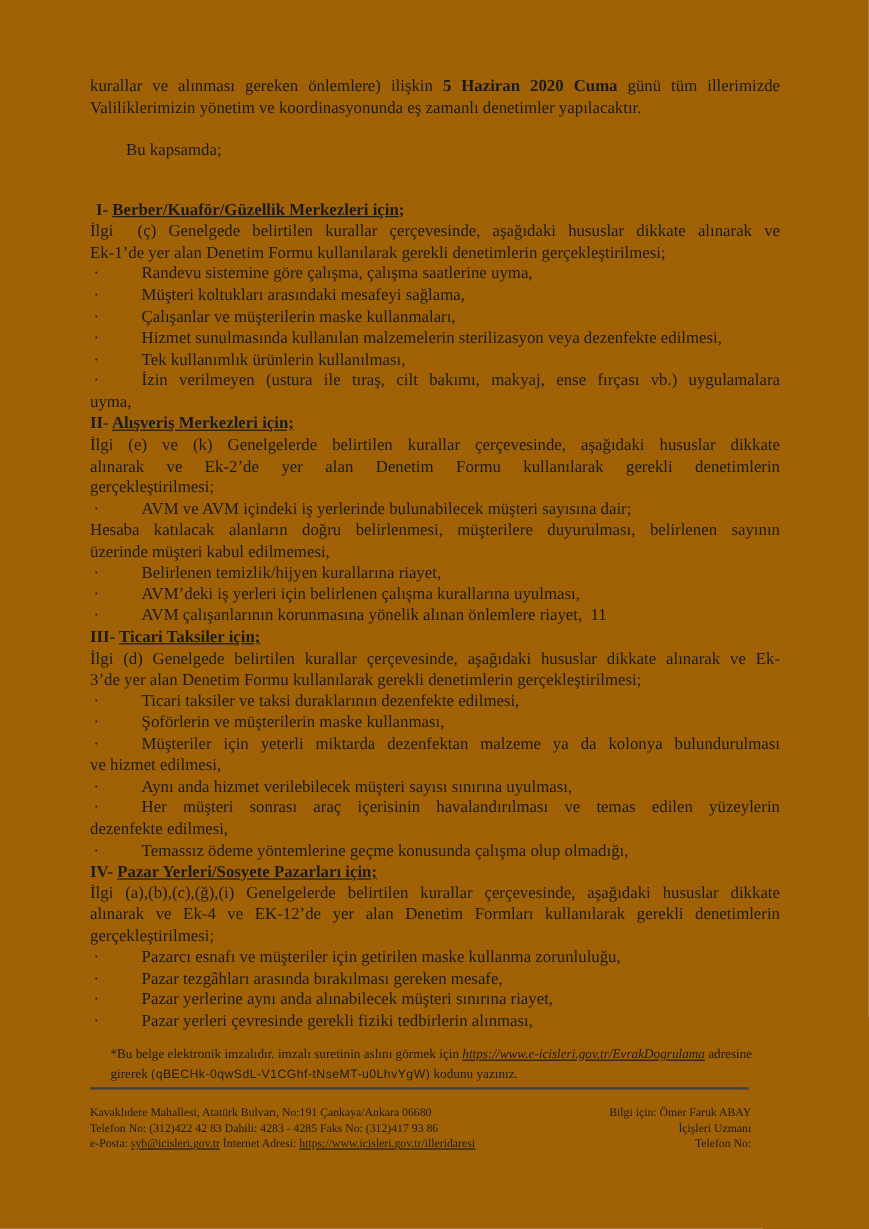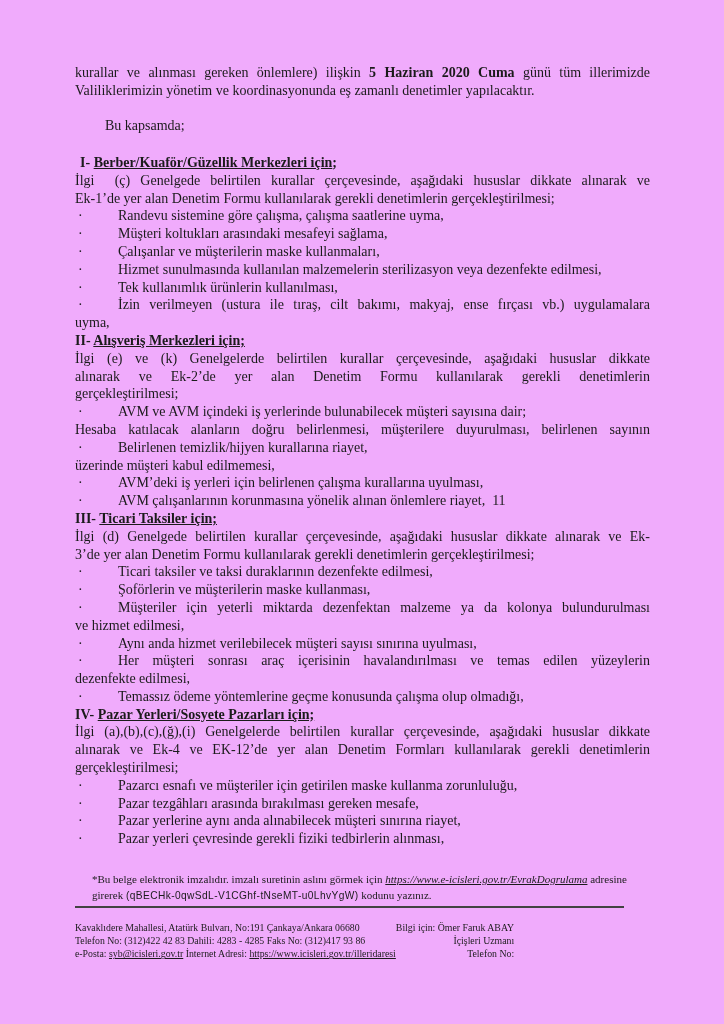--- a/index.html
+++ b/index.html
@@ -1,38 +1,38 @@
 <!DOCTYPE html>
 <html><head>
 <meta charset="utf-8">
 <style>
   html,body{margin:0;padding:0;background:#ffffff;}
   body{width:724px;height:1024px;overflow:hidden;position:relative;
        font-family:"Liberation Serif", serif;color:#1b1b1b;
        -webkit-font-smoothing:antialiased;}
-  .page{position:absolute;left:0;top:0;width:724px;height:1024px;background:#f0abfc;}
+  .page{position:absolute;left:0;top:0;width:724px;height:1024px;background:#a16207;}
   .doc{position:absolute;left:75px;top:64px;width:575px;
        font-size:14px;line-height:17.8px;text-align:left;}
   .line{margin:0;white-space:normal;}
   .j{text-align:justify;text-align-last:justify;}
   .sp{height:17.8px;}
   .ind{text-indent:30px;margin-top:0;}
   .h{font-weight:bold;}
-  .hI{margin-top:1px;text-indent:5px;}
+  .hI{margin-top:14px;text-indent:5px;}
   u{text-decoration:underline;}
   .dot{display:inline-block;width:43px;padding-left:3px;box-sizing:border-box;
        text-align:left;text-align-last:left;}
   .fn{position:absolute;left:92px;top:871px;width:556px;
       font-size:11px;line-height:16px;}
   .fnlink{font-style:italic;text-decoration:underline;color:#1b1b1b;}
   .code{font-family:Liberation Sans, sans-serif;font-size:10.2px;letter-spacing:0.4px;}
   .rule{position:absolute;left:75px;top:906px;width:549px;height:0;
         border-top:2px solid #424242;}
   .footer{position:absolute;left:75px;top:921px;width:551px;
-          font-size:9.8px;line-height:13.2px;display:flex;}
+          font-size:9.8px;line-height:13.2px;display:flex;justify-content:space-between;}
   .f-left{text-align:left;}
   .f-right{text-align:right;}
   .ulink{text-decoration:underline;color:#1b1b1b;}
   b{font-weight:bold;}
 </style>
 </head>
 <body>
 
 <div class="page">
   <div class="doc">
@@ -54,22 +54,22 @@
     <div class="line"><span class="dot">·</span><span>Tek kullanımlık ürünlerin kullanılması,</span></div>
     <div class="line j"><span class="dot">·</span><span>İzin verilmeyen (ustura ile tıraş, cilt bakımı, makyaj, ense fırçası vb.) uygulamalara</span></div>
     <div class="line">uyma,</div>
 
     <div class="line h"><span>II- </span><u>Alışveriş Merkezleri için;</u><span></span></div>
     <div class="line j">İlgi (e) ve (k) Genelgelerde belirtilen kurallar çerçevesinde, aşağıdaki hususlar dikkate</div>
     <div class="line j">alınarak ve Ek-2’de yer alan Denetim Formu kullanılarak gerekli denetimlerin</div>
     <div class="line">gerçekleştirilmesi;</div>
     <div class="line"><span class="dot">·</span><span>AVM ve AVM içindeki iş yerlerinde bulunabilecek müşteri sayısına dair;</span></div>
     <div class="line j">Hesaba katılacak alanların doğru belirlenmesi, müşterilere duyurulması, belirlenen sayının</div>
+    <div class="line">üzerinde müşteri kabul edilmemesi,</div>
     <div class="line"><span class="dot">·</span><span>Belirlenen temizlik/hijyen kurallarına riayet,</span></div>
-    <div class="line">üzerinde müşteri kabul edilmemesi,</div>
     <div class="line"><span class="dot">·</span><span>AVM’deki iş yerleri için belirlenen çalışma kurallarına uyulması,</span></div>
     <div class="line"><span class="dot">·</span><span>AVM çalışanlarının korunmasına yönelik alınan önlemlere riayet,&nbsp; 11</span></div>
 
     <div class="line h"><span>III- </span><u>Ticari Taksiler için;</u><span></span></div>
     <div class="line j">İlgi (d) Genelgede belirtilen kurallar çerçevesinde, aşağıdaki hususlar dikkate alınarak ve Ek-</div>
     <div class="line">3’de yer alan Denetim Formu kullanılarak gerekli denetimlerin gerçekleştirilmesi;</div>
     <div class="line"><span class="dot">·</span><span>Ticari taksiler ve taksi duraklarının dezenfekte edilmesi,</span></div>
     <div class="line"><span class="dot">·</span><span>Şoförlerin ve müşterilerin maske kullanması,</span></div>
     <div class="line j"><span class="dot">·</span><span>Müşteriler için yeterli miktarda dezenfektan malzeme ya da kolonya bulundurulması</span></div>
     <div class="line">ve hizmet edilmesi,</div>

